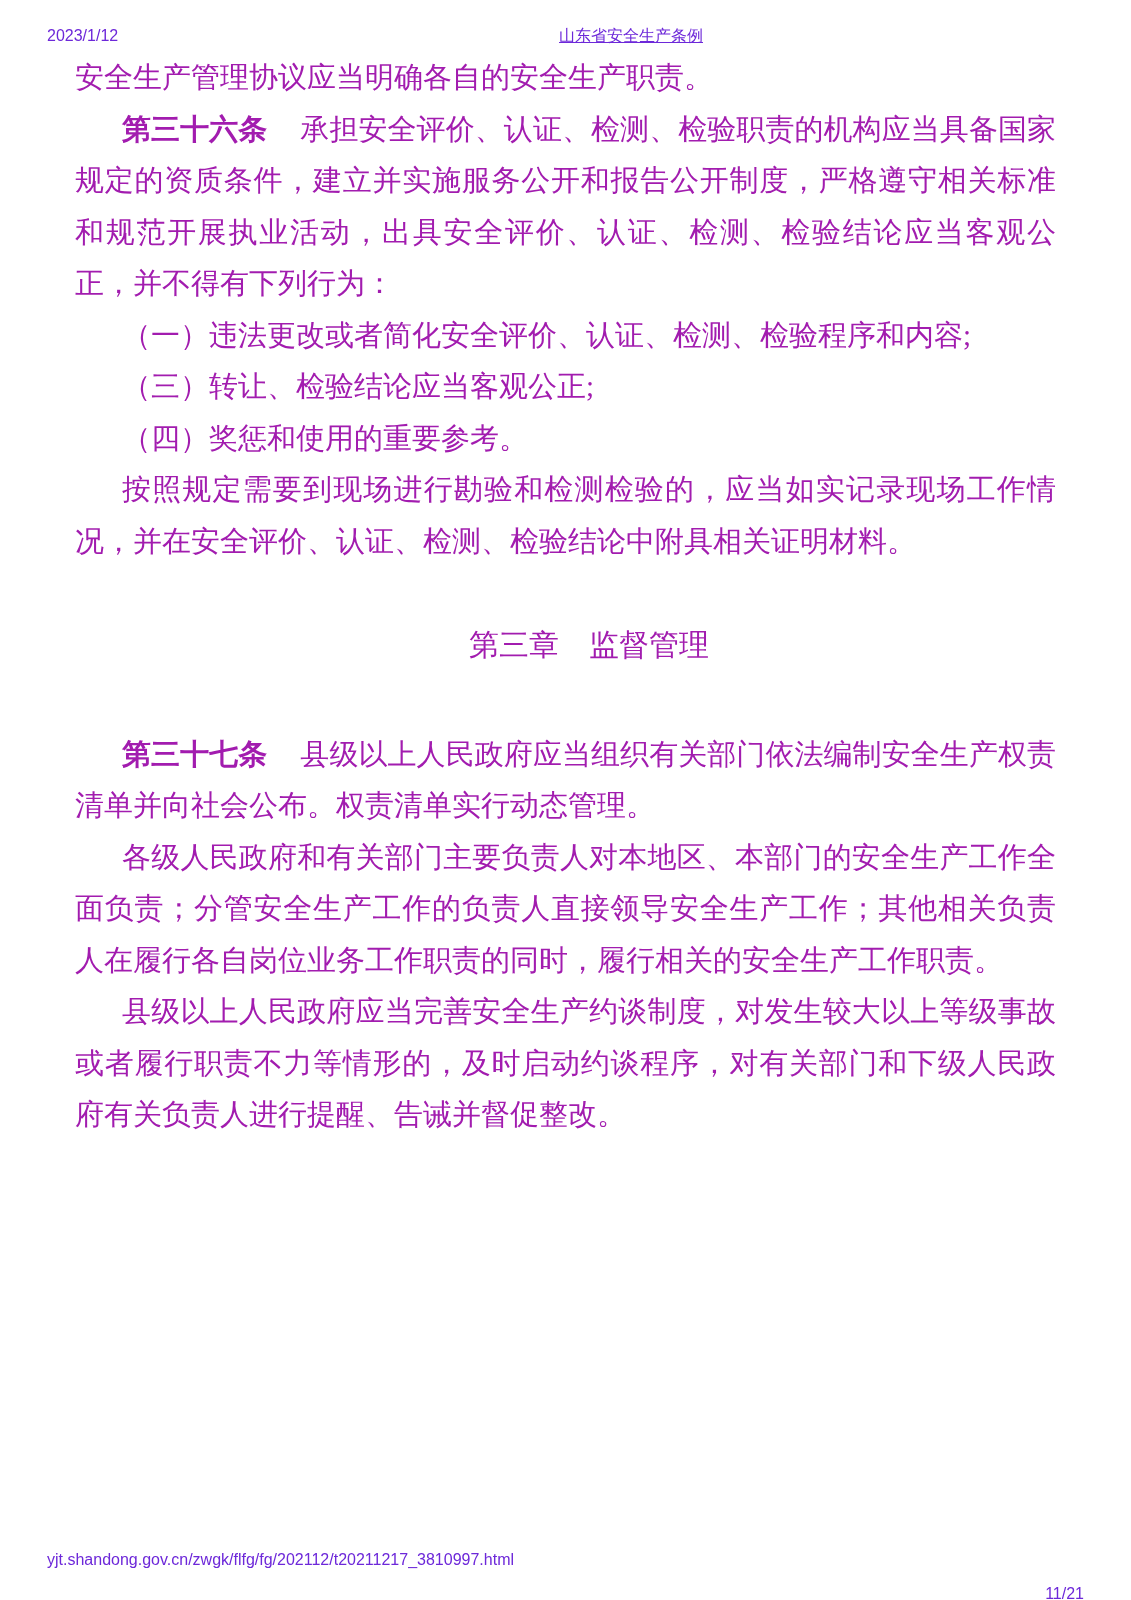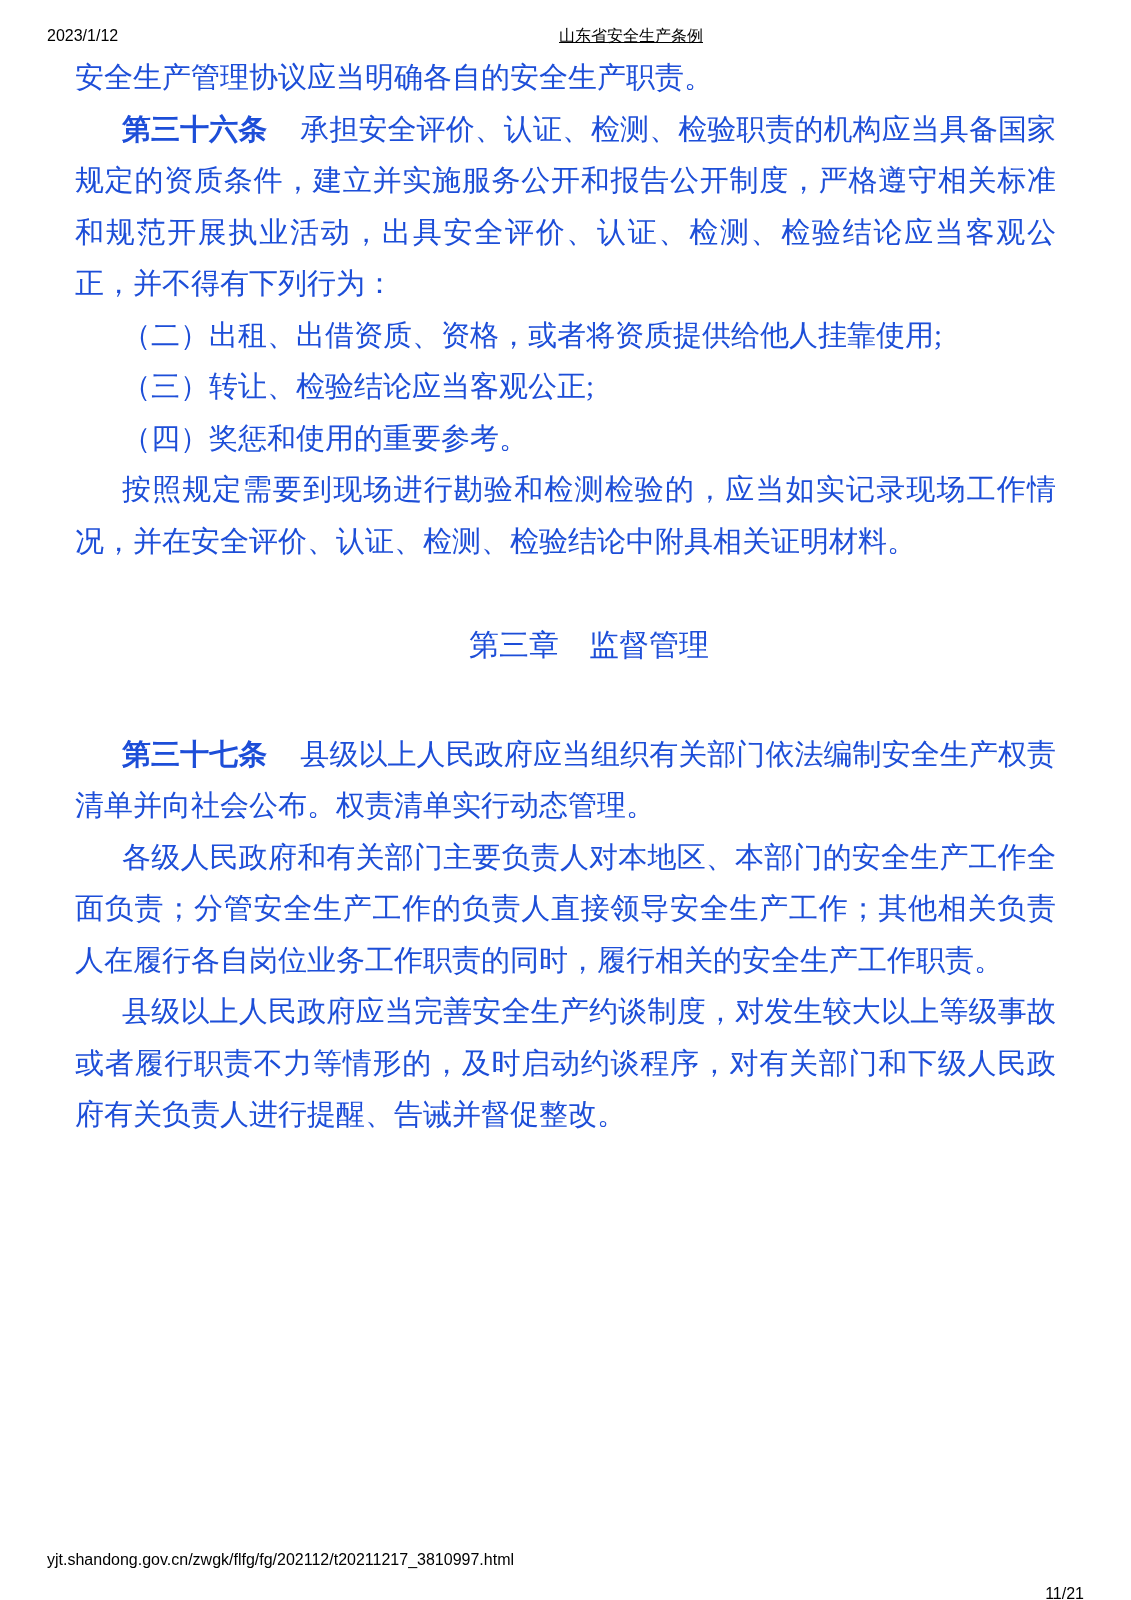--- a/index.html
+++ b/index.html
@@ -16,38 +16,38 @@
   }
   
   .print-meta {
     position: absolute;
     left: 47px;
     right: 47px;
     height: 20px;
     font-family: "Liberation Sans", "DejaVu Sans", sans-serif;
     font-size: 16px;
     line-height: 20px;
-    color: #000000;
+    color: #6d28d9;
     white-space: nowrap;
   }
   .print-header { top: 26px; }
   .print-footer { top: 1550px; }
   .meta-left   { position: absolute; left: 0; top: 0; }
   .meta-title  { position: absolute; left: 512px; top: 0; text-decoration: underline; }
   .meta-right  { position: absolute; right: 0; top: 0; margin-top: 34px; }
   
   .content {
     position: absolute;
     left: 75px;
     top: 52px;
     width: 981px;
     font-size: 29px;
     line-height: 51.5px;
     text-align: justify;
-    color: #1d4ed8;
+    color: #a21caf;
   }
   .content p { margin: 0; }
   .para-indent { text-indent: 47px; }
   .para-flush  { text-indent: 0; }
   .article-lead {
     font-weight: bold;
     margin-right: 33px;
   }
   .chapter-heading {
     font-weight: normal;
@@ -66,22 +66,22 @@
     <span class="meta-left">2023/1/12</span>
     <span class="meta-title">山东省安全生产条例</span>
   </div>
 
   <div class="content">
 
     <p class="para-flush">安全生产管理协议应当明确各自的安全生产职责。</p>
 
     <p class="para-indent"><span class="article-lead">第三十六条</span><span>承担安全评价、认证、检测、检验职责的机构应当具备国家规定的资质条件，建立并实施服务公开和报告公开制度，严格遵守相关标准和规范开展执业活动，出具安全评价、认证、检测、检验结论应当客观公正，并不得有下列行为：</span></p>
 
+    <p class="para-indent">（一）违法更改或者简化安全评价、认证、检测、检验程序和内容;</p>
 
-    <p class="para-indent">（二）出租、出借资质、资格，或者将资质提供给他人挂靠使用;</p>
 
     <p class="para-indent">（三）转让、检验结论应当客观公正;</p>
 
     <p class="para-indent">（四）奖惩和使用的重要参考。</p>
 
     <p class="para-indent">按照规定需要到现场进行勘验和检测检验的，应当如实记录现场工作情况，并在安全评价、认证、检测、检验结论中附具相关证明材料。</p>
 
     <p class="chapter-heading">第三章　监督管理</p>
 
     <p class="para-indent"><span class="article-lead">第三十七条</span><span>县级以上人民政府应当组织有关部门依法编制安全生产权责清单并向社会公布。权责清单实行动态管理。</span></p>

